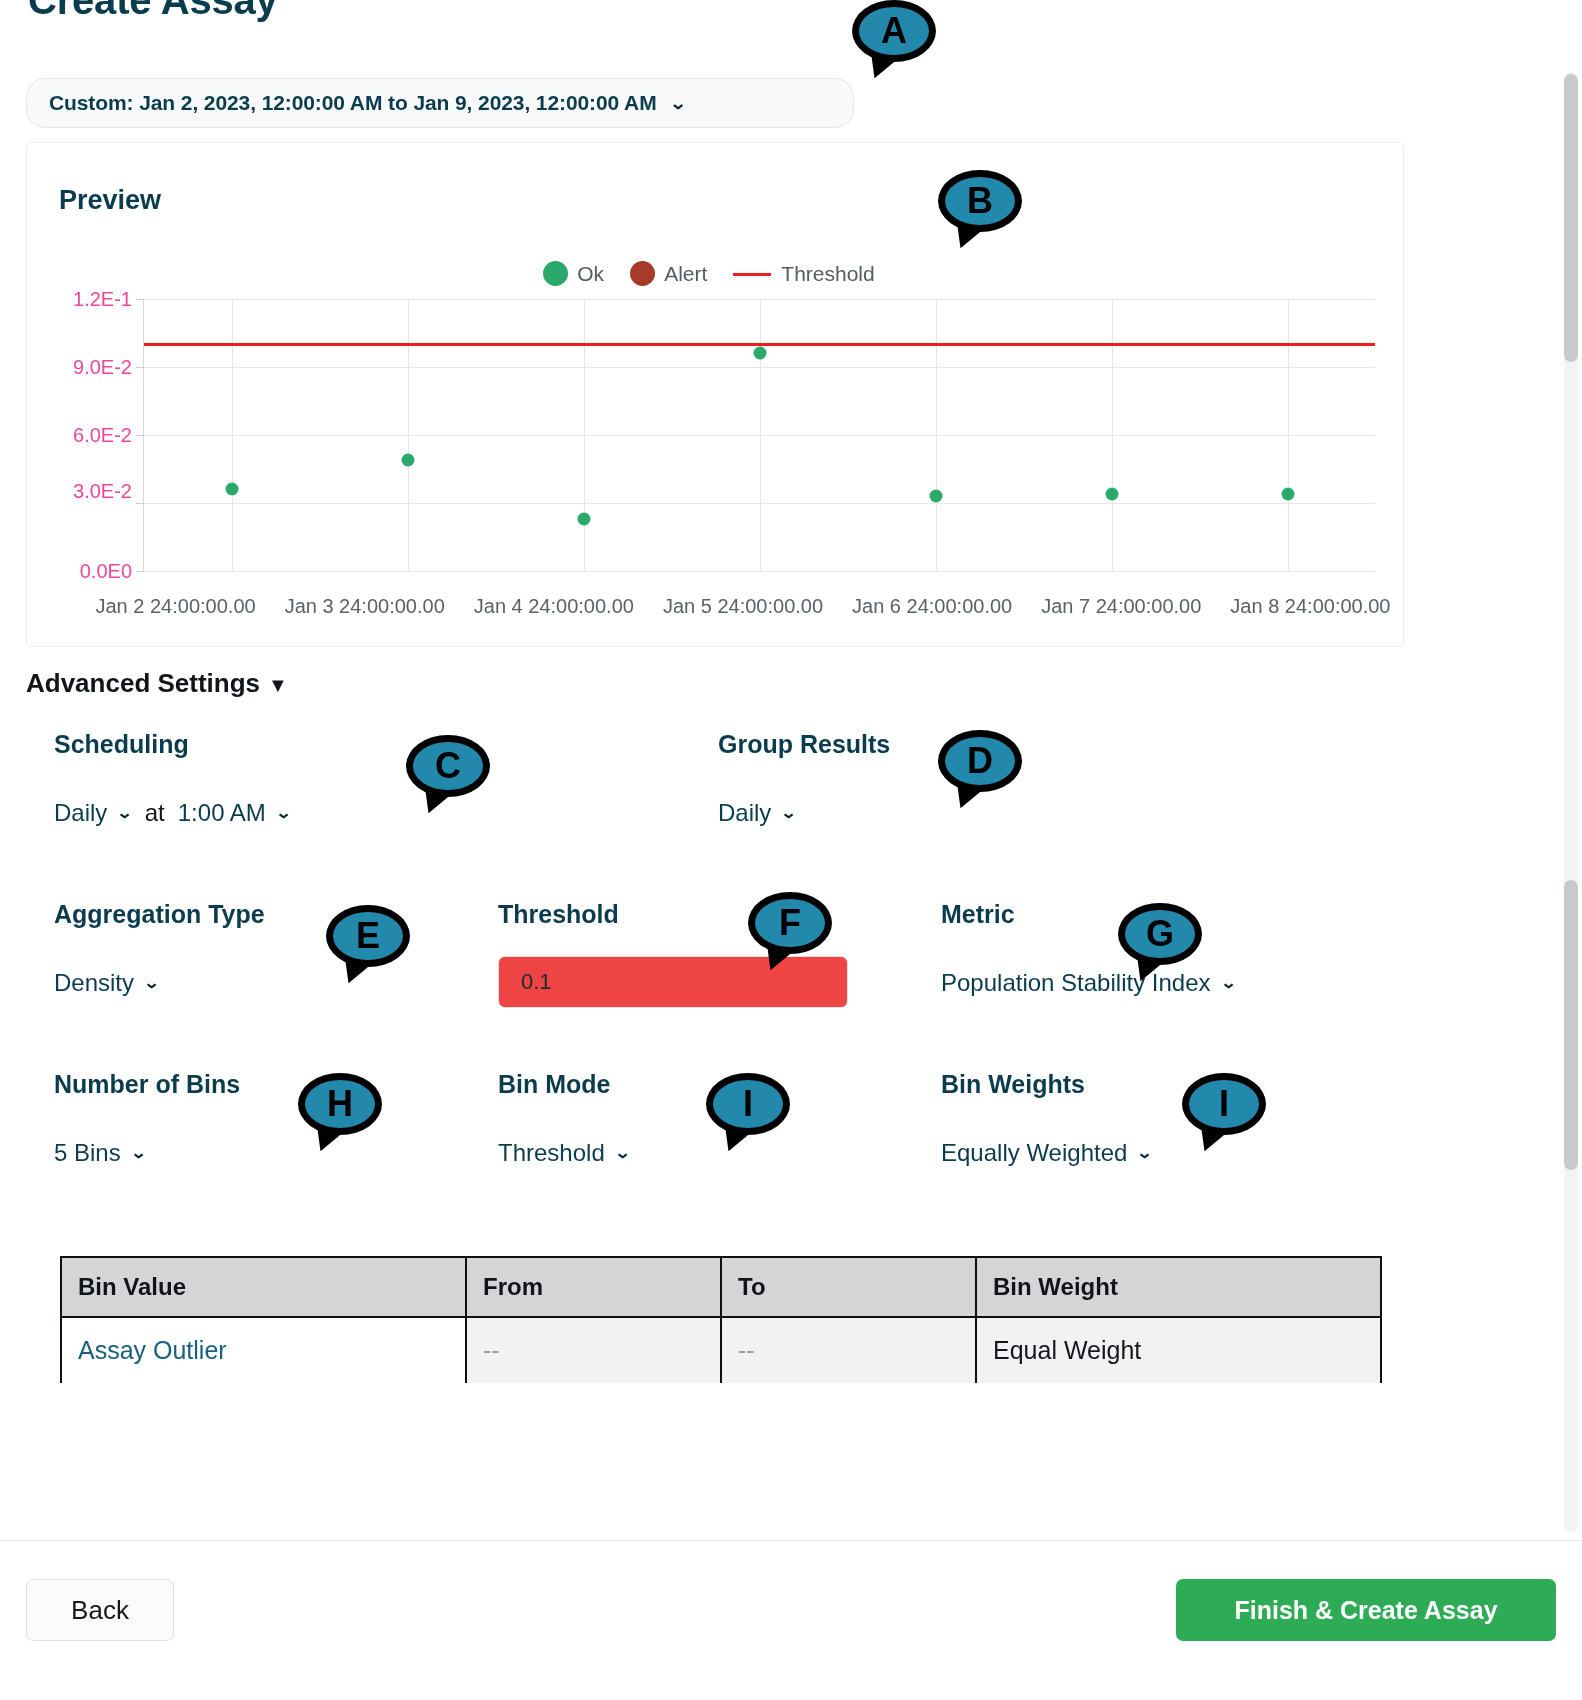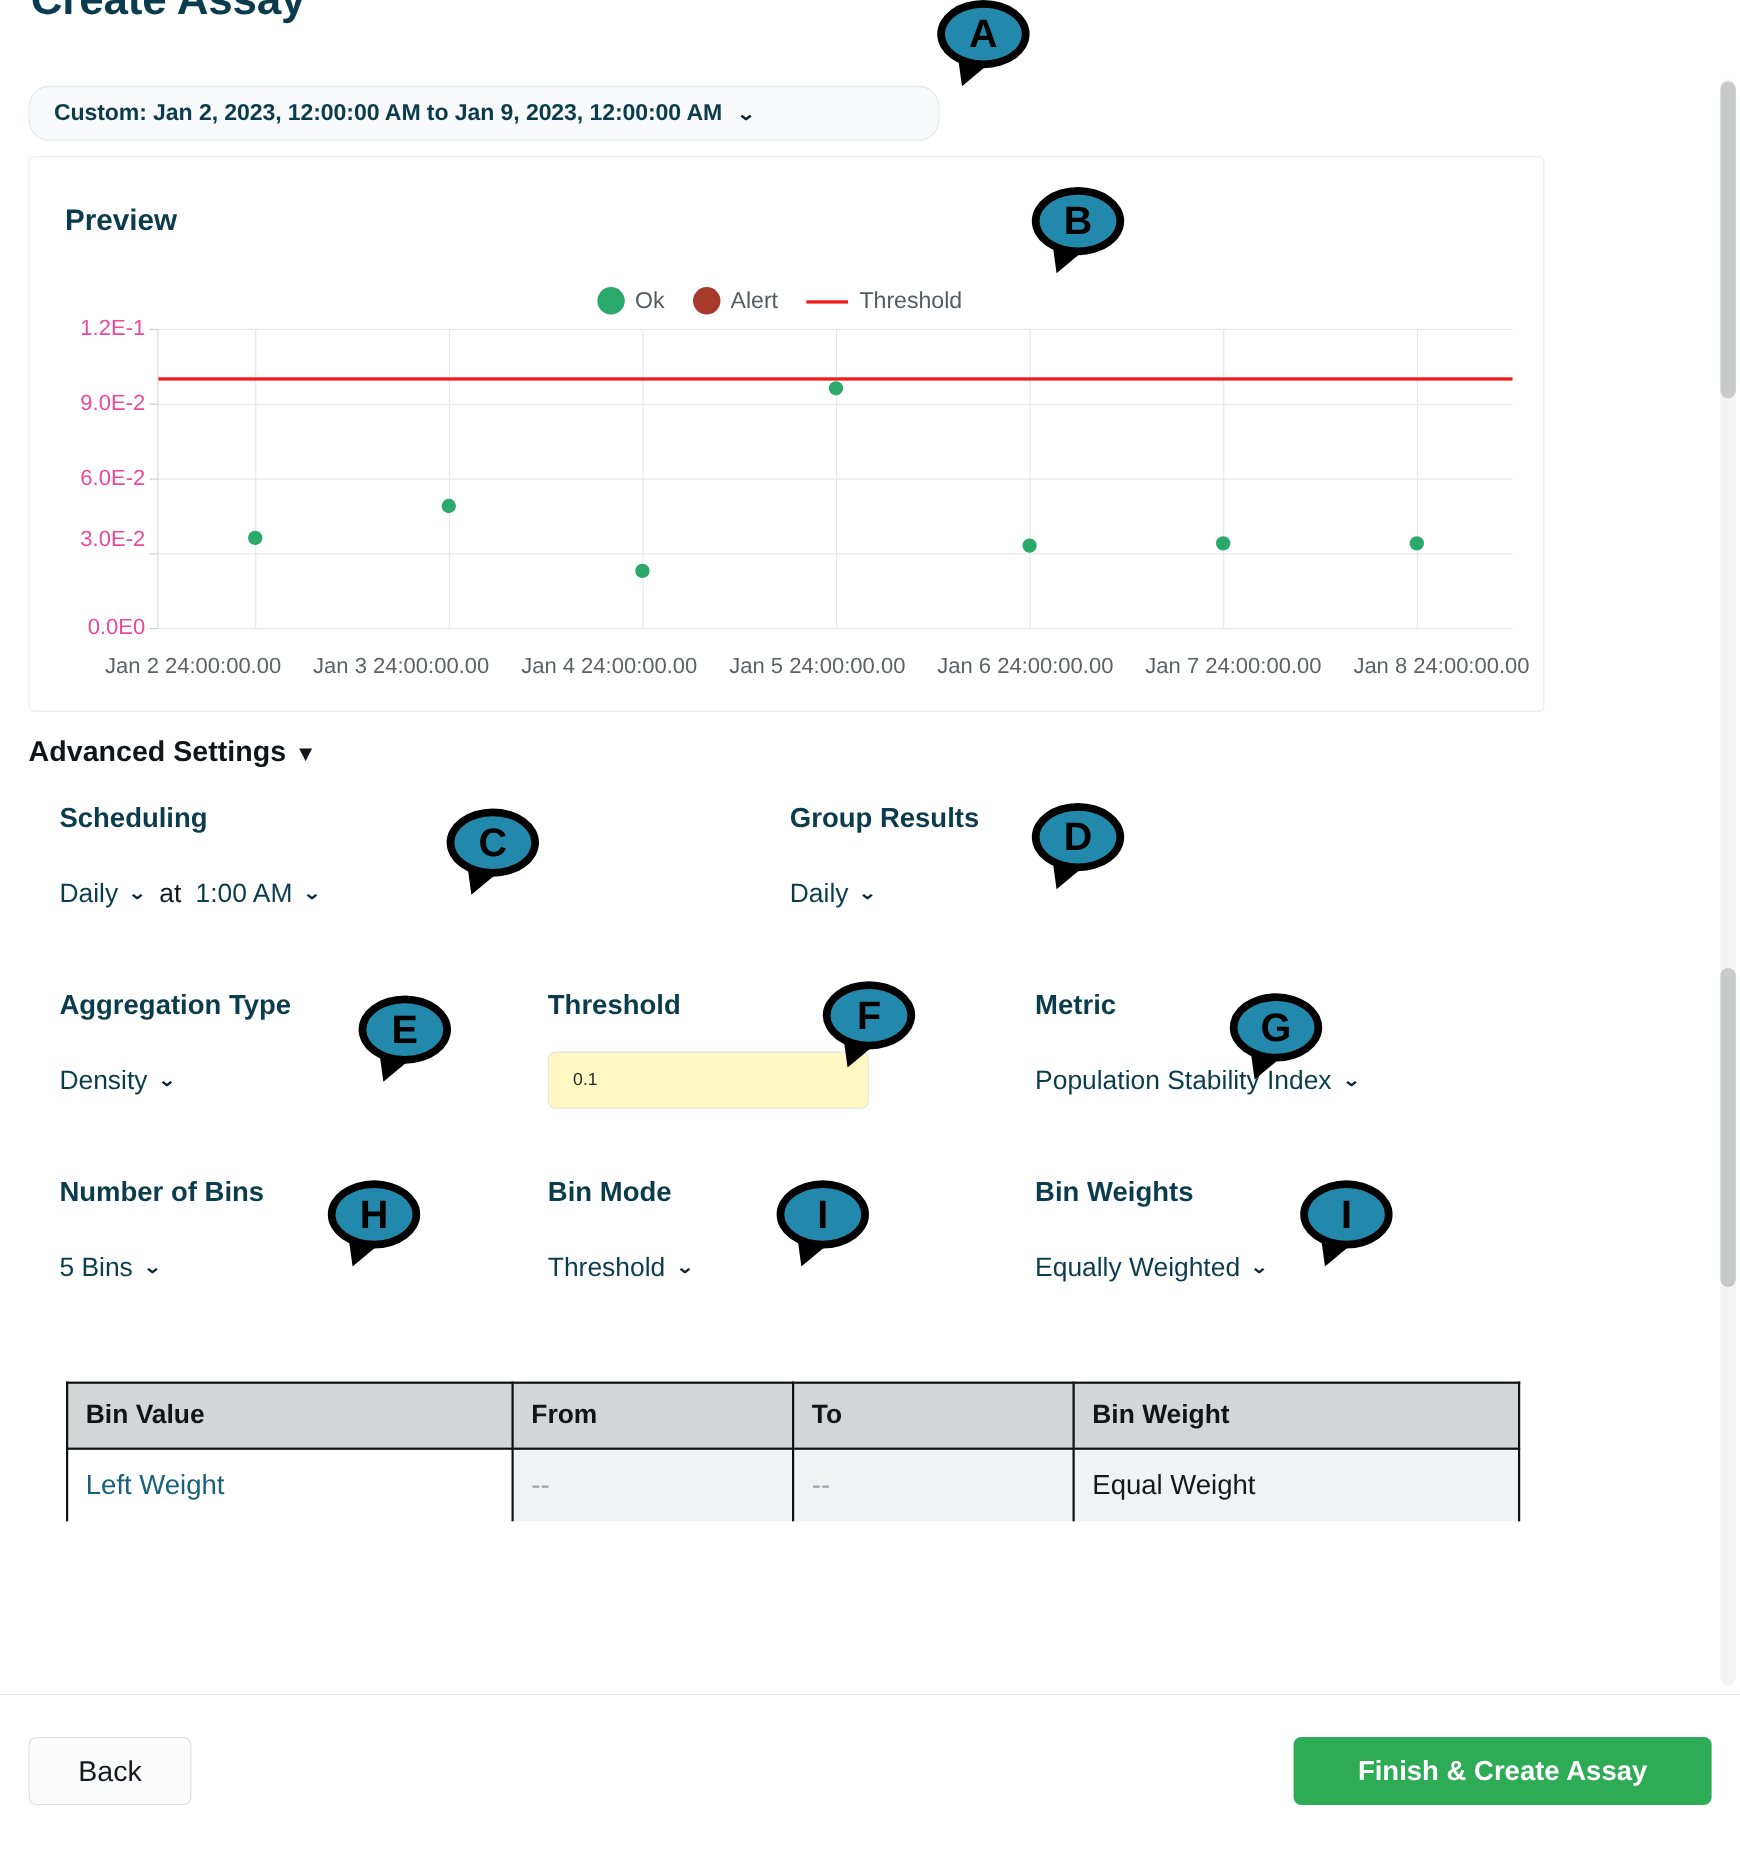--- a/index.html
+++ b/index.html
@@ -208,26 +208,26 @@
     align-items: center;
   }
   .svalue .caret { font-size: 16px; margin-left: 11px; }
   .sep-at {
     font-size: 24px;
     color: #14181c;
     margin: 0 13px;
   }
   .thr-input {
     margin-top: 27px;
-    width: 292px;
+    width: 350px;
     height: 52px;
     border: 1px solid #dfe3e6;
     border-radius: 7px;
-    background: #fef9c3;
-    font-size: 16px;
+    background: #ef4444;
+    font-size: 22px;
     color: #24292e;
     padding: 0 22px;
     font-family: "Liberation Sans", sans-serif;
     outline: none;
   }
 
   
   .bin-table {
     position: absolute;
     left: 60px;
@@ -529,21 +529,21 @@
     <thead>
       <tr>
         <th>Bin Value</th>
         <th>From</th>
         <th>To</th>
         <th>Bin Weight</th>
       </tr>
     </thead>
     <tbody>
       <tr>
-        <td class="cell-binvalue">Left Weight</td>
+        <td class="cell-binvalue">Assay Outlier</td>
         <td class="cell-dash">--</td>
         <td class="cell-dash">--</td>
         <td class="cell-weight">Equal Weight</td>
       </tr>
     </tbody>
   </table>
 
   <div class="scrollbar-track"></div>
   <div class="scrollbar-thumb-a"></div>
   <div class="scrollbar-thumb-b"></div>

